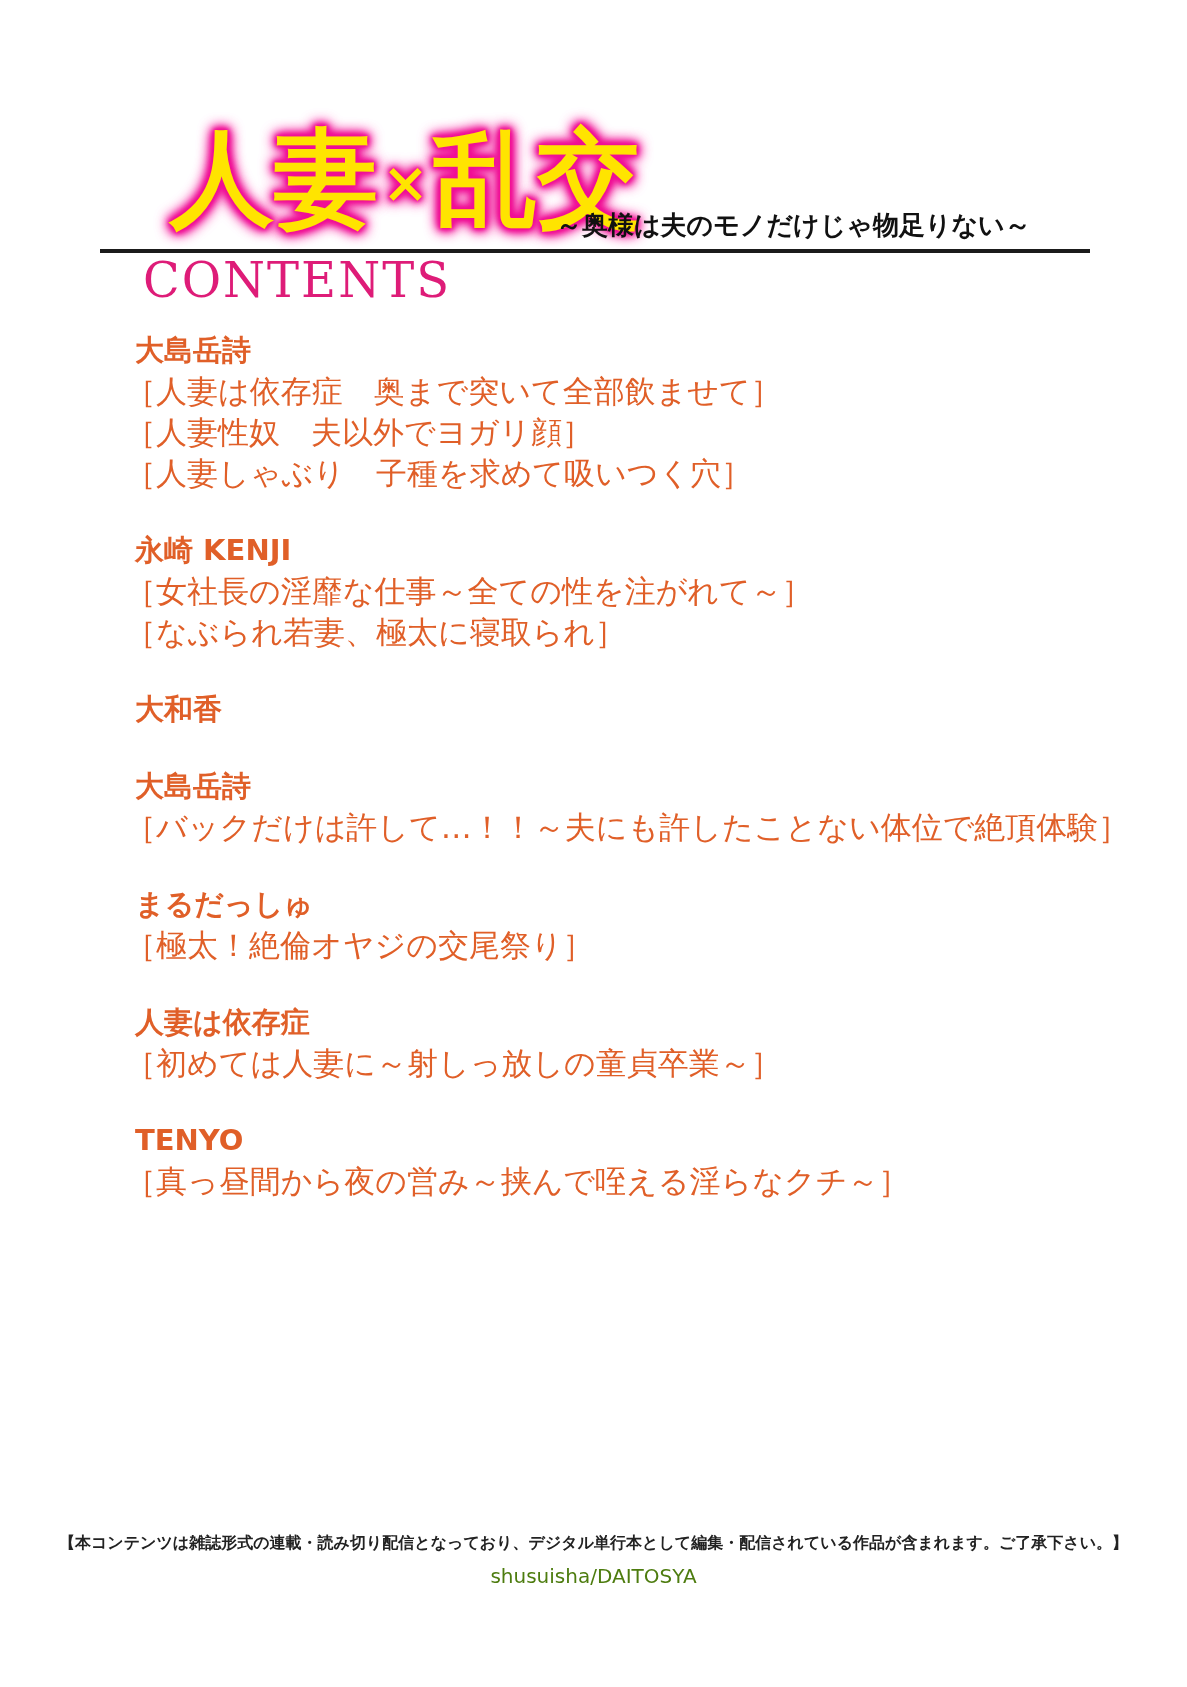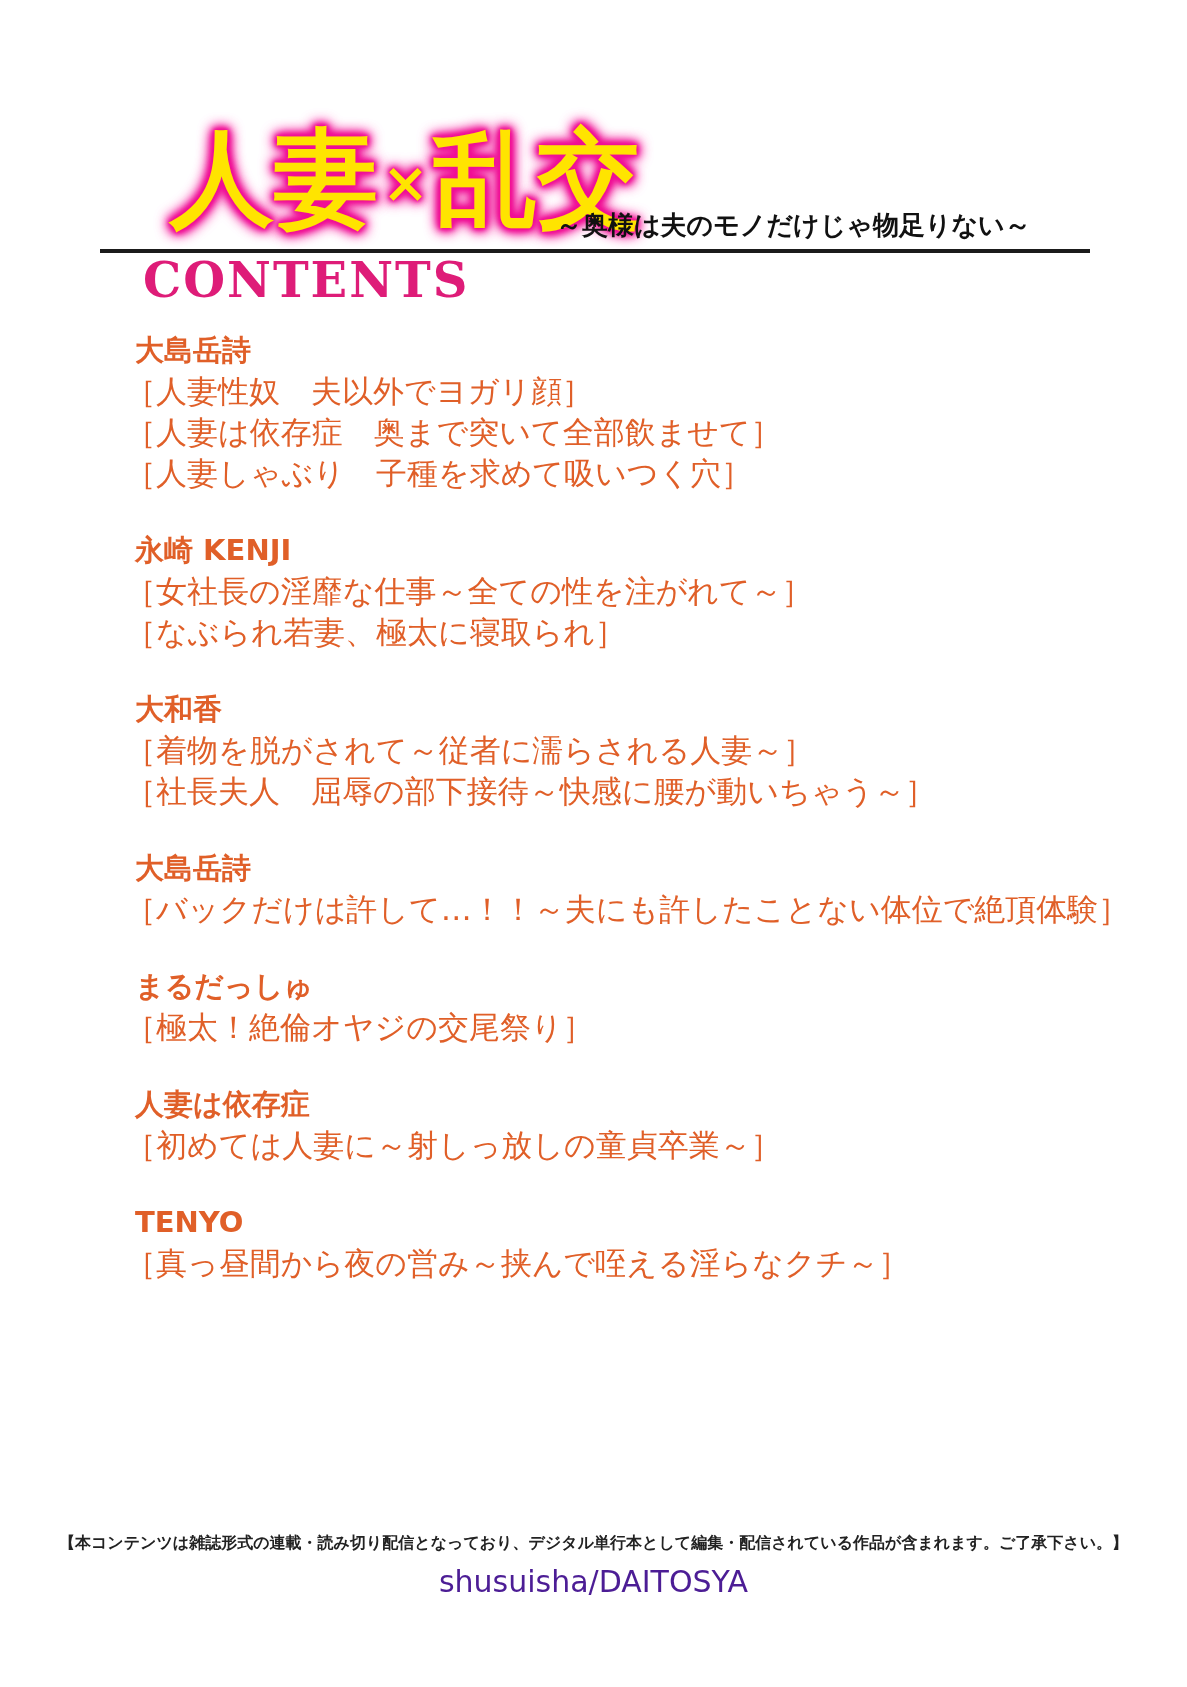--- a/index.html
+++ b/index.html
@@ -54,21 +54,21 @@
     top: 249px;
     width: 990px;
     height: 4px;
     background: #1b1b1b;
   }
   .contents-heading {
     position: absolute;
     left: 143px;
     top: 252px;
     font-family: "DejaVu Serif", "Liberation Serif", serif;
-    font-weight: 700;
+    font-weight: 400;
     font-size: 48px;
     letter-spacing: 2px;
     color: #de1c78;
   }
 
   
   .toc {
     position: absolute;
     left: 95px;
     top: 330px;
@@ -98,65 +98,60 @@
     font-size: 16px;
     font-weight: 600;
     color: #222222;
   }
   .publisher {
     position: absolute;
     top: 1564px;
     left: 0;
     width: 100%;
     text-align: center;
-    font-size: 30px;
-    color: #4c1d95;
+    font-size: 20px;
+    color: #4d7c0f;
   }
 </style>
 </head>
 <body>
 
 <div class="logo">
   <span class="logo-main">人妻</span><span class="logo-x">×</span><span class="logo-main">乱交</span>
 </div>
 
 <div class="subtitle">～奥様は夫のモノだけじゃ物足りない～</div>
 
 <div class="header-rule"></div>
 
 <div class="contents-heading">CONTENTS</div>
 
 <div class="toc">
   <div class="toc-section">
     <div class="author-name">大島岳詩</div>
     <div>
+  <div class="work-title">［人妻は依存症　奥まで突いて全部飲ませて］</div>
+
   <div class="work-title">［人妻性奴　夫以外でヨガリ顔］</div>
-
-  <div class="work-title">［人妻は依存症　奥まで突いて全部飲ませて］</div>
 
   <div class="work-title">［人妻しゃぶり　子種を求めて吸いつく穴］</div>
 </div>
   </div>
 
   <div class="toc-section">
     <div class="author-name">永崎 KENJI</div>
     <div>
   <div class="work-title">［女社長の淫靡な仕事～全ての性を注がれて～］</div>
 
   <div class="work-title">［なぶられ若妻、極太に寝取られ］</div>
 </div>
   </div>
 
   <div class="toc-section">
     <div class="author-name">大和香</div>
-    <div>
-  <div class="work-title">［着物を脱がされて～従者に濡らされる人妻～］</div>
-
-  <div class="work-title">［社長夫人　屈辱の部下接待～快感に腰が動いちゃう～］</div>
-</div>
   </div>
 
   <div class="toc-section">
     <div class="author-name">大島岳詩</div>
     <div>
   <div class="work-title">［バックだけは許して…！！～夫にも許したことない体位で絶頂体験］</div>
 </div>
   </div>
 
   <div class="toc-section">

